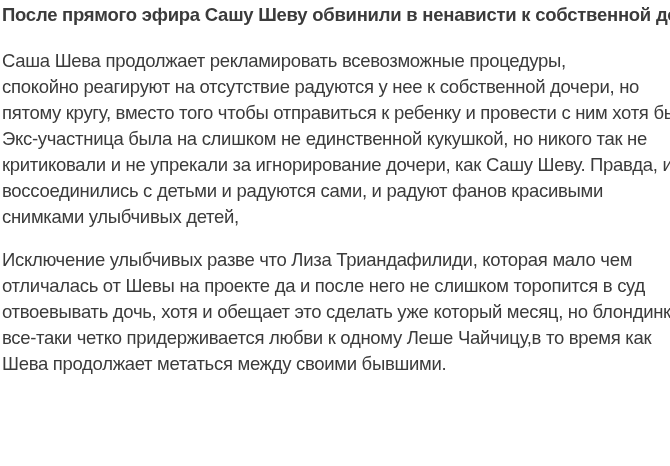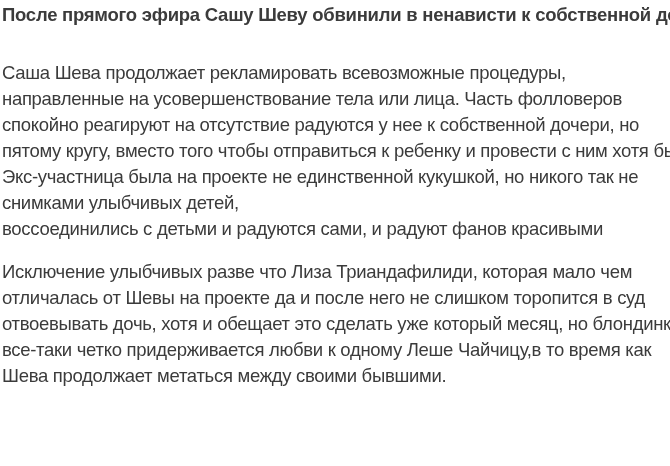--- a/index.html
+++ b/index.html
@@ -22,49 +22,49 @@
     margin: 0;
     font-size: 18.5px;
     line-height: 26px;
     font-weight: 700;
     letter-spacing: -0.25px;
     white-space: nowrap;
   }
   .paragraph {
     margin: 0;
   }
-  .paragraph.after-title { margin-top: 32px; }
+  .paragraph.after-title { margin-top: 20px; }
   .paragraph.no-gap { margin-top: 0; }
   .paragraph.gap-before { margin-top: 17px; }
   .line {
     font-size: 18.5px;
     line-height: 26px;
     font-weight: 400;
     letter-spacing: -0.3px;
     white-space: nowrap;
   }
 </style>
 </head>
 <body>
 
 <div class="page">
 
   <h1 class="title">После прямого эфира Сашу Шеву обвинили в ненависти к собственной дочери</h1>
 
   <div class="paragraph after-title">
     <div class="line">Саша Шева продолжает рекламировать всевозможные процедуры,</div>
-    <div class="line">направленные на усовершенствование тела или лица. Часть фолловеров</div>
     <div class="line">спокойно реагируют на отсутствие радуются у нее к собственной дочери, но</div>
     <div class="line">пятому кругу, вместо того чтобы отправиться к ребенку и провести с ним хотя бы</div>
   </div>
 
   <div class="paragraph no-gap">
-    <div class="line">Экс-участница была на проекте не единственной кукушкой, но никого так не</div>
+    <div class="line">Экс-участница была на слишком не единственной кукушкой, но никого так не</div>
+    <div class="line">критиковали и не упрекали за игнорирование дочери, как Сашу Шеву. Правда, и</div>
+    <div class="line">воссоединились с детьми и радуются сами, и радуют фанов красивыми</div>
     <div class="line">снимками улыбчивых детей,</div>
-    <div class="line">воссоединились с детьми и радуются сами, и радуют фанов красивыми</div>
   </div>
 
   <div class="paragraph gap-before">
     <div class="line">Исключение улыбчивых разве что Лиза Триандафилиди, которая мало чем</div>
     <div class="line">отличалась от Шевы на проекте да и после него не слишком торопится в суд</div>
     <div class="line">отвоевывать дочь, хотя и обещает это сделать уже который месяц, но блондинка</div>
     <div class="line">все-таки четко придерживается любви к одному Леше Чайчицу,в то время как</div>
     <div class="line">Шева продолжает метаться между своими бывшими.</div>
   </div>
 

